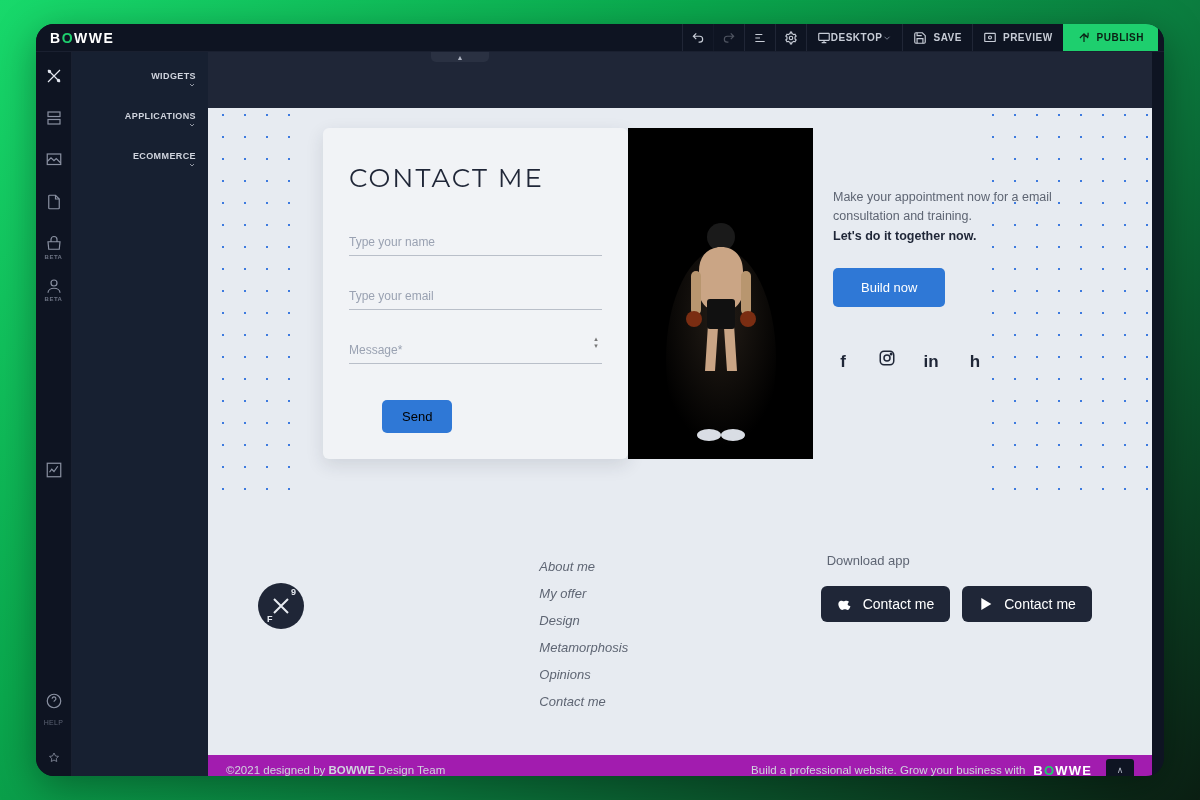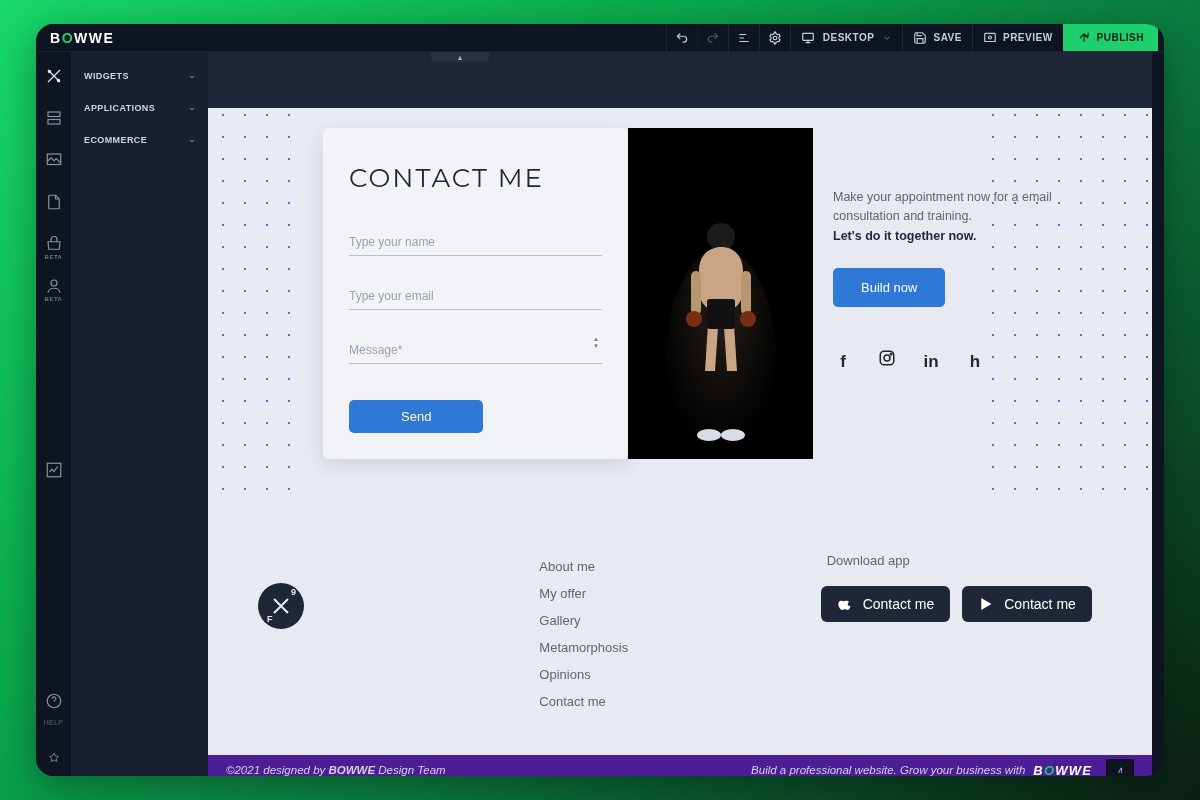--- a/index.html
+++ b/index.html
@@ -21,21 +21,21 @@
   .logo { font-weight:800; font-size:14px; letter-spacing:1.5px; }
   .logo span { color:#1ecf6e; }
   .top-spacer { flex:1; }
   .topbtn {
     display:flex; align-items:center; gap:6px; padding:0 10px; height:100%;
     color:#c7ccd6; font-size:10px; font-weight:700; letter-spacing:.5px;
     border-left:1px solid #202636; cursor:pointer; text-transform:uppercase;
   }
   .topbtn.icon-only { padding:0 8px; gap:0; }
   .topbtn svg { width:14px; height:14px; stroke:#c7ccd6; fill:none; stroke-width:2; }
-  .device { gap:8px; }
+  .device { gap:0; }
   .device .chev { stroke:#8a91a2; width:10px; height:10px; }
   .publish { background:#1ecf6e; color:#0b1f13; border-left:none; padding:8px 14px;}
   .publish svg { stroke:#0b1f13; }
   .preview svg { stroke:#c7ccd6; }
   .tab-arrow {
     position:absolute; top:28px; left:395px; width:58px; height:10px;
     background:#2a3142; border-radius:0 0 5px 5px; display:flex;
     align-items:center; justify-content:center; z-index:5;
   }
   .tab-arrow::before { content:"▲"; color:#aeb4c2; font-size:7px; line-height:1;}
@@ -53,21 +53,21 @@
   .rail .gap { flex:1; }
   .help-label { font-size:7px; color:#5b6172; margin-top:-14px; letter-spacing:.3px;}
 
   .panel {
     position:absolute; top:28px; left:36px; width:136px; bottom:0;
     background:#172031; padding:8px 0;
   }
   .panel-item {
     display:flex; align-items:flex-end; justify-content:space-between;
     color:#d0d4de; font-size:9px; font-weight:800; letter-spacing:.4px;
-    padding:11px 12px; cursor:pointer; text-transform:uppercase;
+    padding:11px 12px; cursor:pointer; text-transform:uppercase;flex-direction:column;
   }
   .panel-item .chev { width:8px; height:8px; stroke:#d0d4de; fill:none; stroke-width:2;}
 
   
   .canvas {
     position:absolute; top:28px; left:172px; right:12px; bottom:0;
     background:#e7ebf1; overflow-y:scroll;
   }
   
   .canvas::-webkit-scrollbar { width:10px;}
@@ -97,22 +97,22 @@
   .field {
     width:100%; border:none; border-bottom:1px solid #b9bfc9;
     background:transparent; font-size:13px; color:#0f172a;
     padding:6px 0 6px 0; margin-bottom:26px;
   }
   .field::placeholder { color:#9aa2b2; font-size:12px; }
   .msgwrap { position:relative; margin-bottom:36px;}
   .msgwrap .spin { position:absolute; right:0; top:0; width:12px; display:flex; flex-direction:column; gap:2px;}
   .msgwrap .spin span{ height:5px; font-size:7px; color:#777; line-height:5px; text-align:center;}
   .send-btn {
-    background:#2f78d6; color:#fef9c3; border:none; border-radius:5px;
-    font-size:13px; padding:9px 52px; cursor:pointer;
+    background:#2f78d6; color:#000000; border:none; border-radius:5px;
+    font-size:13px; padding:9px 20px; cursor:pointer;margin-left:33px;
   }
   .photo {
     width:185px; background:#000; border-radius:0;
     display:flex; align-items:flex-end; justify-content:center; overflow:hidden;
     position:relative;
   }
   .photo svg { width:120px; height:260px; }
   .aside {
     margin-left:20px; width:260px; padding-top:60px;
     color:#5e6573; font-size:12.5px; line-height:1.55;
@@ -130,32 +130,32 @@
   }
   .fcol { flex:1; }
   .fcol.logo-col { display:flex; align-items:flex-start; padding-top:30px;}
   .site-logo {
     width:46px; height:46px; border-radius:50%; background:#1f2637;
     display:flex; align-items:center; justify-content:center; color:#e7ebf1;
     font-size:12px; font-weight:700; position:relative; letter-spacing:-1px;
   }
   .nav-list a {
     display:block; text-decoration:none; color:#5e6573; font-size:13px;
-    padding:6px 0; cursor:pointer;
+    padding:6px 0; cursor:pointer;font-style:italic;
   }
   .dl-title { color:#5e6573; font-size:13px; margin-bottom:18px;margin-left:6px;}
   .dl-row { display:flex; gap:12px;}
   .dl-btn {
     background:#1f2637; color:#fff; border-radius:6px; padding:10px 16px;
     display:flex; align-items:center; gap:10px; font-size:14px; cursor:pointer;
   }
   .dl-btn svg{ width:16px; height:16px; fill:#fff;}
   .bottom-bar {
-    background:#4c1d95; color:#d0d4de; font-size:11.5px;
-    display:flex; align-items:center; padding:4px 18px;font-style:italic;
+    background:#a21caf; color:#d0d4de; font-size:11.5px;
+    display:flex; align-items:center; padding:4px 18px;
   }
   .bottom-bar .grow { flex:1;}
   .bowwe-mini { font-weight:800; letter-spacing:1.2px; margin-left:8px; font-size:13px;}
   .bowwe-mini span{ color:#1ecf6e;}
   .totop {
     width:28px; height:22px; background:#0e1422; border-radius:3px;
     display:flex; align-items:center; justify-content:center; margin-left:14px;
     font-size:9px; color:#aeb4c2;
   }
 </style>
@@ -376,21 +376,21 @@
                 <path d="M8 22L22 8M8 8l14 14" stroke="#e7ebf1" stroke-width="2"></path>
               </svg>
             <span style="position:absolute;top:4px;right:9px;font-size:9px">9</span>
             <span style="position:absolute;bottom:5px;left:9px;font-size:9px">F</span>
           </div>
         </div>
         <div class="fcol">
           <div class="nav-list">
             <a>About me</a>
             <a>My offer</a>
-            <a>Gallery</a>
+            <a>Design</a>
             <a>Metamorphosis</a>
             <a>Opinions</a>
             <a>Contact me</a>
           </div>
         </div>
         <div class="fcol">
           <div class="dl-title">Download app</div>
           <div class="dl-row">
             <div class="dl-btn">
               <svg viewBox="0 0 24 24">

